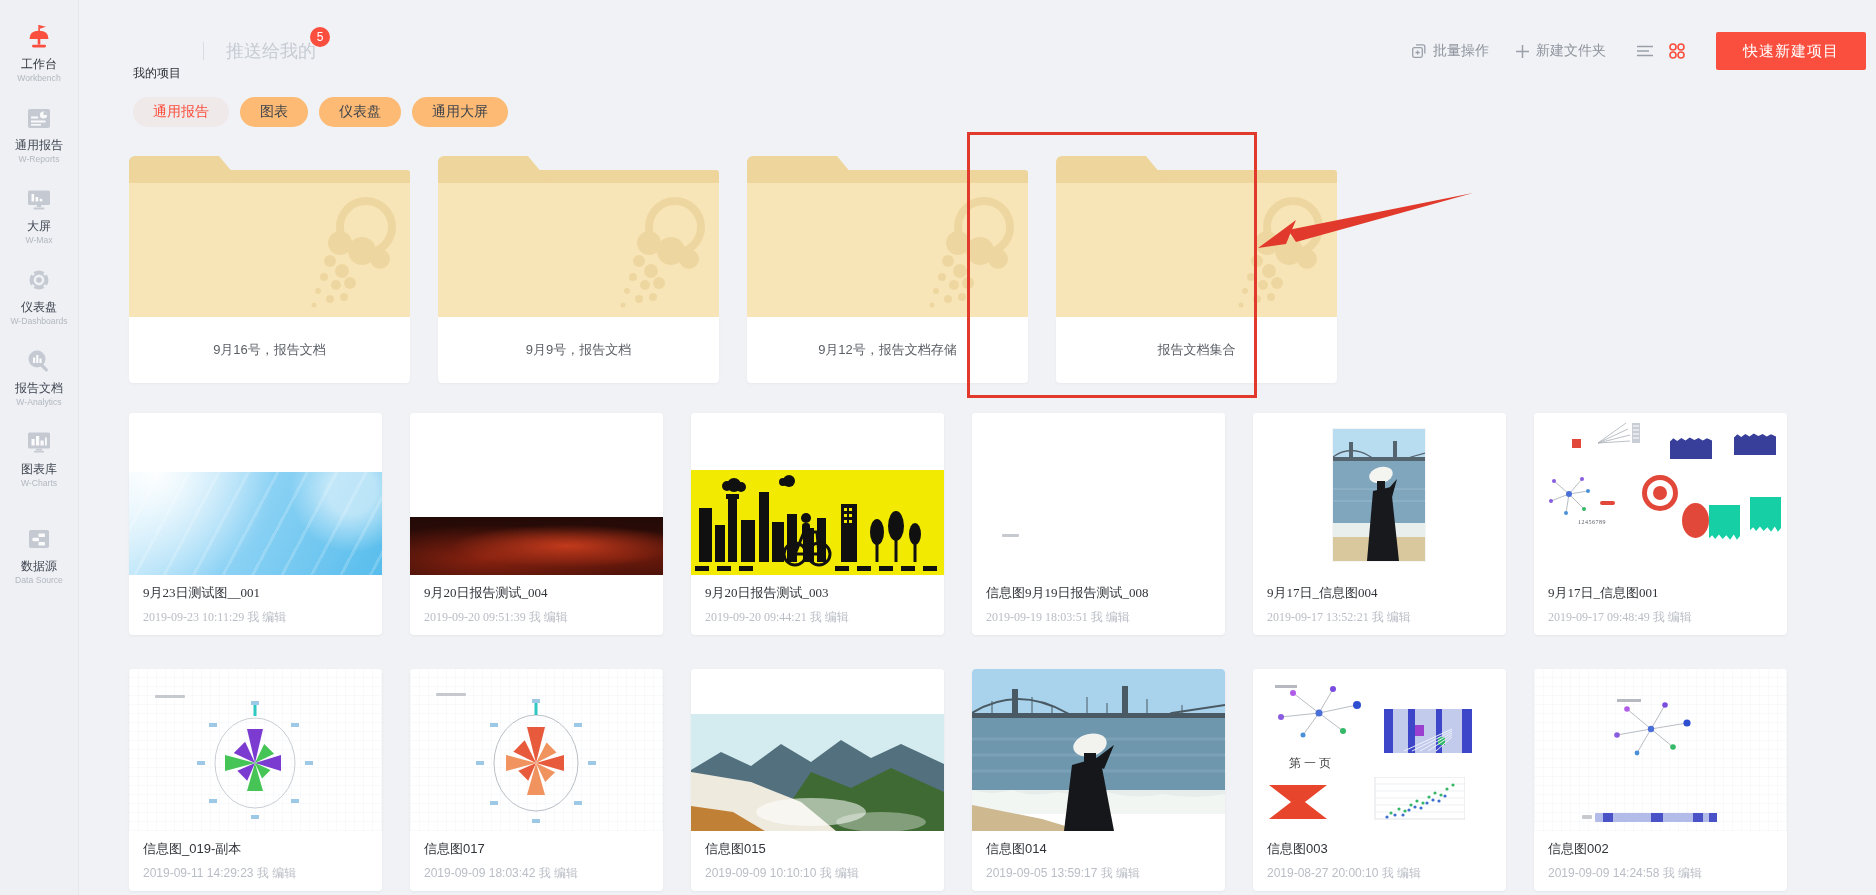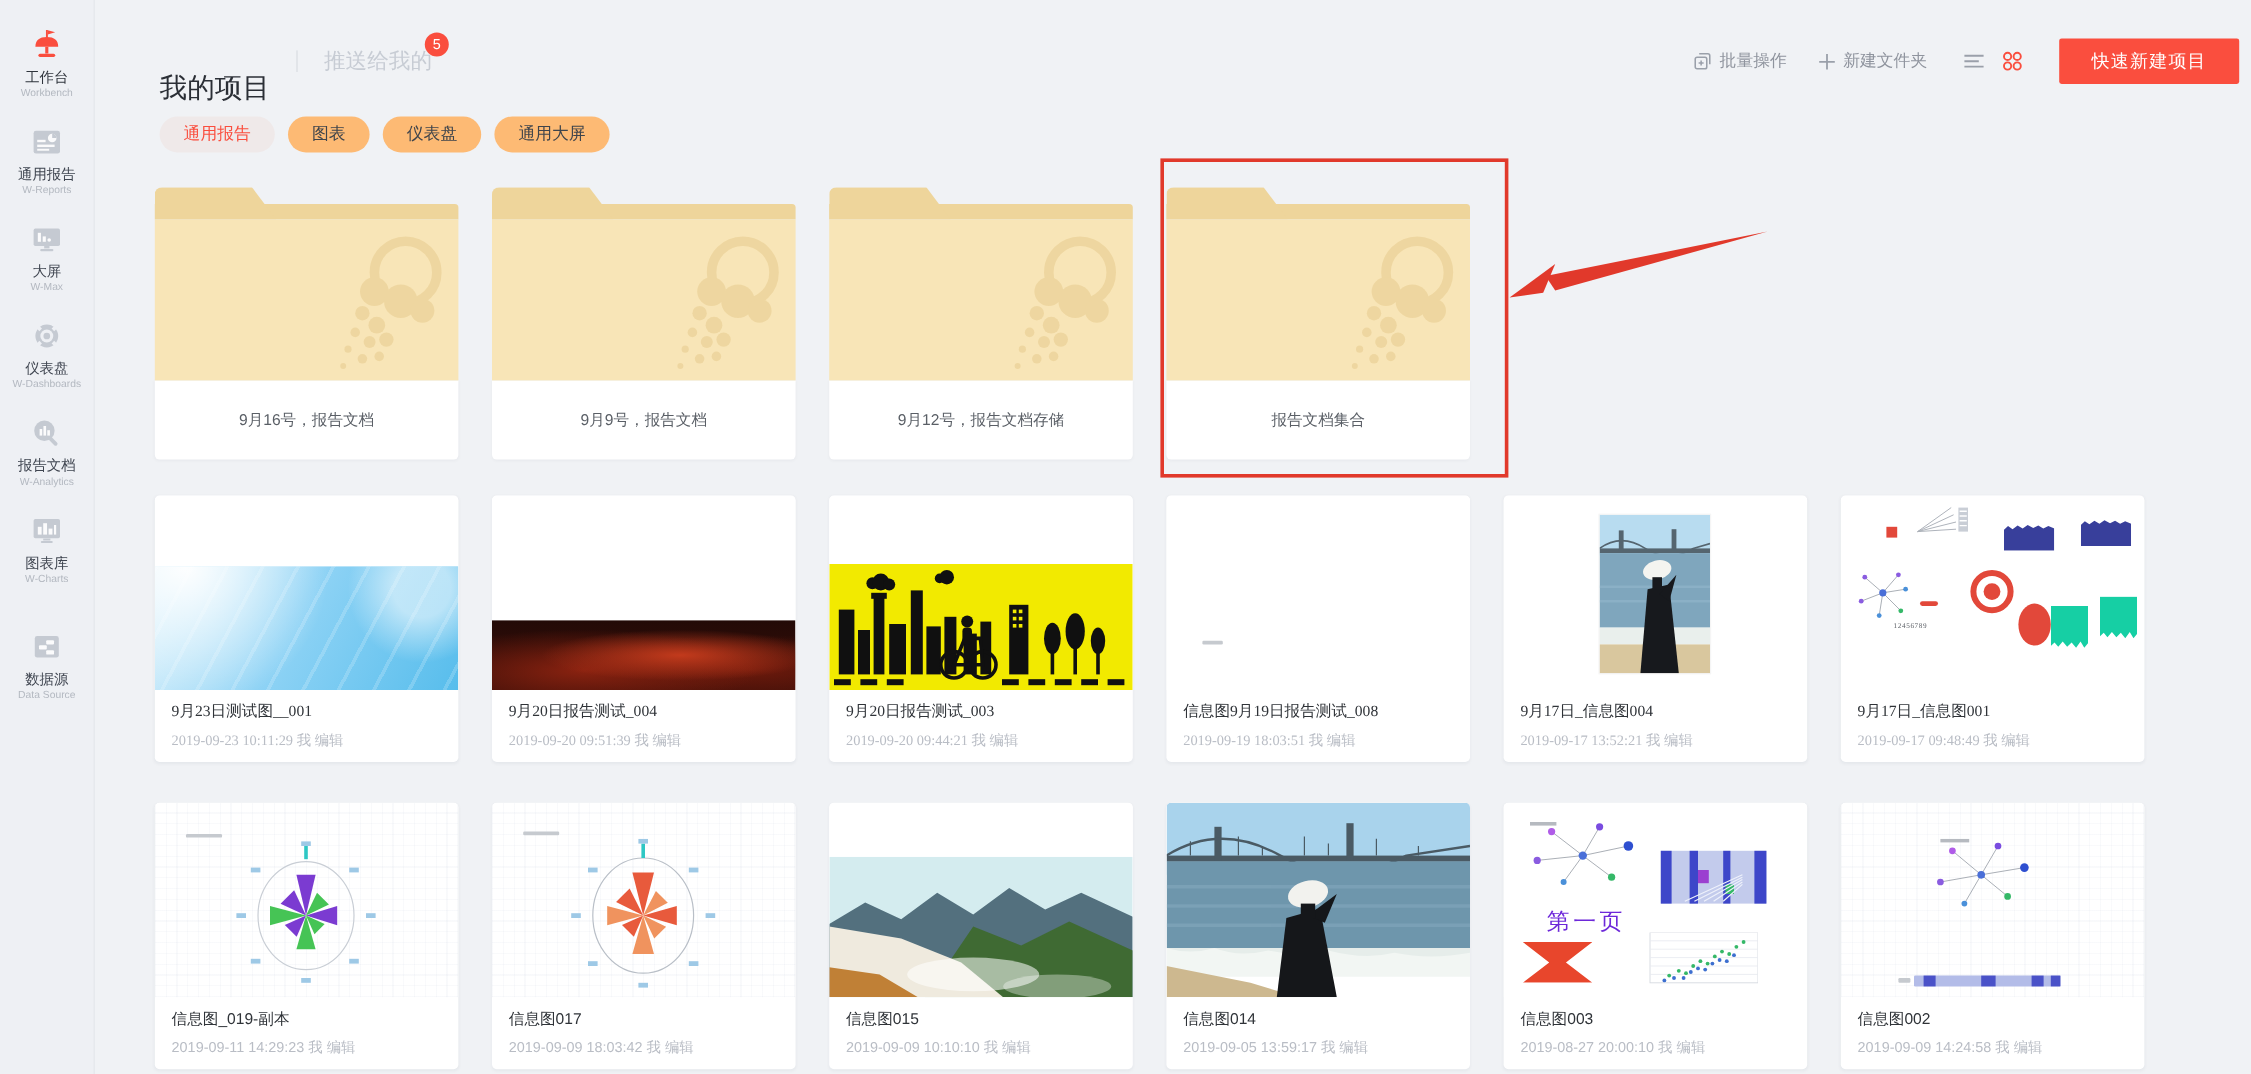--- a/index.html
+++ b/index.html
@@ -11,21 +11,21 @@
   .sb-item{width:100%;text-align:center;padding:10px 0 9px;cursor:pointer;}
   .sb-item.extra-gap{margin-top:16px;}
   .sb-icon{width:30px;height:30px;margin:0 auto;display:block;}
   .sb-label{font-size:12px;color:#3f4550;margin-top:5px;line-height:14px;}
   .sb-sub{font-size:10px;color:#b3b8c0;margin-top:2px;line-height:11px;transform:scale(.86);transform-origin:center top;white-space:nowrap;}
   .sb-item.active .sb-label{color:#2f343c;}
 
   
   .main{margin-left:79px;padding-top:32px;}
   .topbar{height:38px;margin:0 10px 0 54px;display:flex;align-items:center;}
-  .tab-title{font-size:23px;color:#2b2f36;font-weight:500;cursor:pointer;margin-top:44px;}
+  .tab-title{font-size:12px;color:#2b2f36;font-weight:500;cursor:pointer;margin-top:44px;}
   .tab-divider{width:1px;height:18px;background:#d9dce2;margin:0 22px;}
   .tab-pushed{font-size:18px;color:#c7ccd4;position:relative;cursor:pointer;}
   .badge{position:absolute;top:-12px;right:-14px;width:20px;height:20px;border-radius:50%;background:#fa4e3e;color:#fff;font-size:12px;display:flex;align-items:center;justify-content:center;}
   .actions{margin-left:auto;display:flex;align-items:center;}
   .action{display:flex;align-items:center;gap:6px;font-size:14px;color:#8f949e;cursor:pointer;justify-content:flex-end;}
   .action + .action{margin-left:26px;}
   .view-toggles{display:flex;align-items:center;gap:14px;margin-left:30px;}
   .vt{cursor:pointer;display:flex;}
   .btn-primary{margin-left:30px;height:38px;padding:0 27px;background:#fa4e3e;color:#fff;font-size:15px;border:none;border-radius:2px;display:flex;align-items:center;letter-spacing:1px;cursor:pointer;}
 
@@ -33,21 +33,21 @@
   .pill{height:30px;border-radius:15px;background:#fdba74;color:#3f444b;font-size:14px;display:flex;align-items:center;padding:0 20px;cursor:pointer;}
   .pill.active{background:#efe9e9;color:#fa4e3e;}
 
   .grid{margin-left:50px;}
   .grid-row{display:flex;gap:28px;}
   .row-folders{margin-top:29px;}
   .row-cards-1{margin-top:30px;font-family:Liberation Serif, serif;}
   .row-cards-2{margin-top:34px;}
 
   
-  .folder-card{width:253px;height:227px;position:relative;cursor:pointer;}
+  .folder-card{width:281px;height:227px;position:relative;cursor:pointer;}
   .folder-art{position:relative;height:161px;}
   .folder-tab{position:absolute;left:0;top:0;width:40%;height:27px;background:#eed59b;border-radius:6px 3px 0 0;clip-path:polygon(0 0,80% 0,100% 100%,0 100%);}
   .folder-band{position:absolute;left:0;right:0;top:14px;height:13px;background:#eed59b;border-radius:0 3px 0 0;}
   .folder-body{position:absolute;left:0;right:0;top:27px;bottom:0;background:#f8e5b7;}
   .folder-mark{position:absolute;right:6px;bottom:2px;opacity:.55;}
   .folder-label{height:66px;background:#fff;border-radius:0 0 4px 4px;display:flex;align-items:center;justify-content:center;font-size:13px;color:#5a5f66;box-shadow:0 1px 3px rgba(20,35,60,.04);}
 
   
   .card{width:253px;height:222px;background:#fff;border-radius:4px;overflow:hidden;box-shadow:0 1px 3px rgba(15,30,60,.05);cursor:pointer;}
   .thumb{height:162px;position:relative;background:#fff;overflow:hidden;}
@@ -81,21 +81,21 @@
   .sq-red{position:absolute;left:38px;top:26px;width:9px;height:9px;background:#e2483a;}
   .ring-red{position:absolute;left:108px;top:62px;width:26px;height:26px;border:5px solid #e2483a;border-radius:50%;}
   .ring-red i{position:absolute;left:6px;top:6px;width:14px;height:14px;background:#e2483a;border-radius:50%;display:block;}
   .ellipse-red{position:absolute;left:148px;top:90px;width:27px;height:35px;background:#e2483a;border-radius:50%;}
   .torn-blue{position:absolute;width:42px;height:22px;background:#383f9b;clip-path:polygon(0 20%,8% 6%,17% 18%,27% 4%,37% 16%,47% 2%,58% 14%,68% 4%,78% 16%,88% 6%,100% 16%,100% 100%,0 100%);}
   .torn-teal{position:absolute;width:31px;height:37px;background:#16cfa4;clip-path:polygon(0 0,100% 0,100% 84%,90% 94%,80% 80%,68% 94%,56% 82%,44% 92%,32% 80%,20% 92%,10% 82%,0 90%);}
   .dash-red{position:absolute;left:66px;top:88px;width:15px;height:4px;background:#e2483a;border-radius:2px;}
   .thumb-tinytext{position:absolute;font-size:6px;color:#5c6066;letter-spacing:.5px;}
   
   .hourglass{position:absolute;left:16px;top:116px;width:58px;height:34px;background:#e8462c;clip-path:polygon(0 0,100% 0,62% 50%,100% 100%,0 100%,38% 50%);}
-  .page-label{position:absolute;left:36px;top:86px;font-size:19px;color:#6d28d9;letter-spacing:3px;}
+  .page-label{position:absolute;left:36px;top:86px;font-size:12px;color:#404040;letter-spacing:3px;}
   .sankey{position:absolute;left:131px;top:40px;width:88px;height:44px;background:#c3cbec;}
   .sankey i{position:absolute;top:0;bottom:0;background:#3d46c9;display:block;}
   .sankey .p{position:absolute;background:#9b3fd0;width:9px;height:11px;left:31px;top:16px;}
   .sankey .g{position:absolute;background:#35b868;width:7px;height:8px;left:54px;top:28px;}
   
   .seg-bar{position:absolute;left:61px;top:144px;width:122px;height:9px;background:#b3bce8;border-radius:1px;}
   .seg-bar i{position:absolute;top:0;bottom:0;background:#4a52c8;display:block;}
 
   
   .sel-rect{position:absolute;left:967px;top:132px;width:284px;height:260px;border:3px solid #e1392b;pointer-events:none;}

